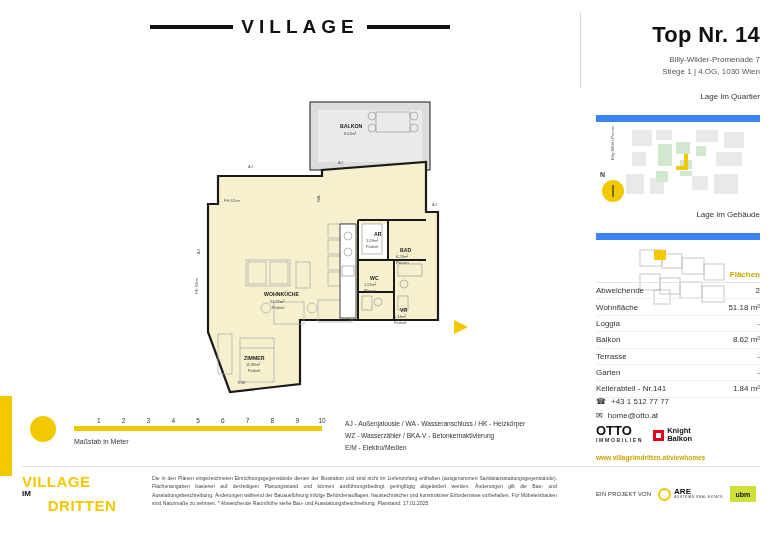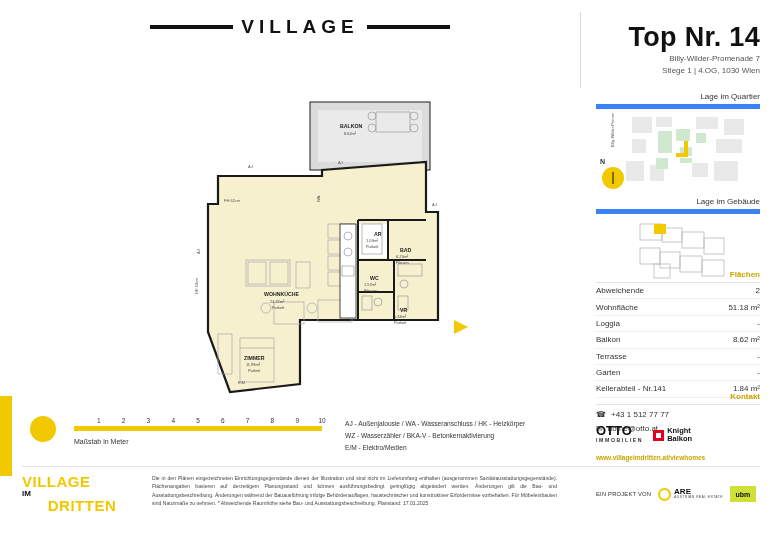--- a/index.html
+++ b/index.html
@@ -18,26 +18,26 @@
   .brand { position:absolute; left:150px; top:16px; width:300px; text-align:center; }
   .brand-top { display:flex; align-items:center; justify-content:center; gap:8px; }
   .brand-top .rule { height:4px; background:#111; flex:1 1 auto; }
   .brand-village { font-size:19px; font-weight:bold; letter-spacing:5px; color:#111; white-space:nowrap; }
   .brand-main { font-size:36px; font-weight:bold; letter-spacing:1px; color:#f2c800; line-height:1.05; margin-top:2px; }
   .brand-main .dark { color:#111; }
 
   .vline { position:absolute; left:580px; top:12px; width:1px; height:76px; background:#d9d9d9; }
 
   .top-info { position:absolute; left:596px; top:22px; width:164px; text-align:right; }
-  .top-title { font-size:27px; font-weight:bold; color:#111; letter-spacing:.3px; }
-  .top-addr { font-size:8px; color:#555; margin-top:0; line-height:1.55; }
+  .top-title { font-size:22px; font-weight:bold; color:#111; letter-spacing:.3px; }
+  .top-addr { font-size:8px; color:#555; margin-top:6px; line-height:1.55; }
 
   
   .right-col { position:absolute; left:596px; top:92px; width:164px; }
-  .mini-head { font-size:8px; color:#333; text-align:right; padding-bottom:3px; border-bottom:5px solid #3b82f6; }
+  .mini-head { font-size:8px; color:#333; text-align:right; padding-bottom:14px; border-bottom:7px solid #3b82f6; }
   .mini-map { position:relative; width:164px; height:78px; background:#fff; margin-top:4px; }
   .mini-map2 { position:relative; width:164px; height:68px; background:#fff; margin-top:4px; }
 
   .compass { position:absolute; width:22px; height:22px; border-radius:50%; background:#f2c800; left:6px; bottom:2px; }
   .compass:after { content:""; position:absolute; left:50%; top:5px; width:1px; height:12px; background:#111; transform:translateX(-50%); }
   .compass-n { position:absolute; left:4px; bottom:26px; font-size:7px; font-weight:bold; color:#333; }
 
   
   .flaechen { position:absolute; left:596px; top:270px; width:164px; }
   .fl-head { text-align:right; font-size:8px; color:#c9a400; font-weight:bold; border-bottom:1px solid #e2e2e2; padding-bottom:3px; }
@@ -205,21 +205,20 @@
           <span class="v">-</span>
         </div>
         <div class="fl-row">
           <span class="k">Kellerabteil - Nr.141</span>
           <span class="v">1.84 m²</span>
         </div>
       </div>
   </div>
 
   <div class="kontakt">
-    <div class="k-head">Kontakt</div>
     <div class="k-line">
       <span class="k-ico">☎</span>
       <span>+43 1 512 77 77</span>
     </div>
     <div class="k-line">
       <span class="k-ico">✉</span>
       <span>home@otto.at</span>
     </div>
   </div>
 

